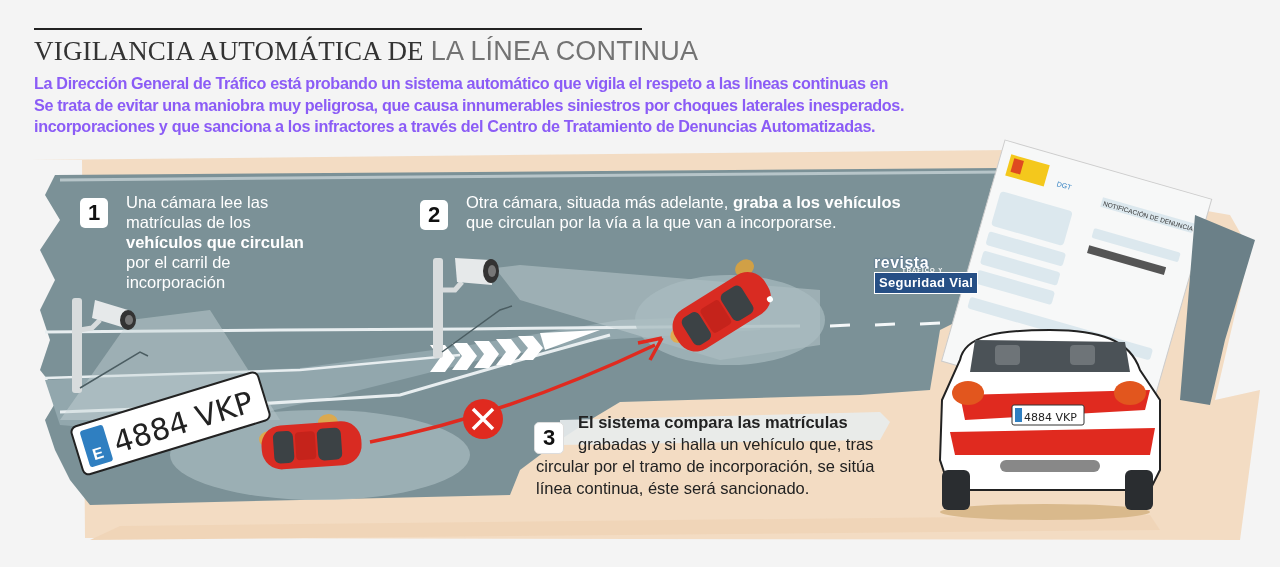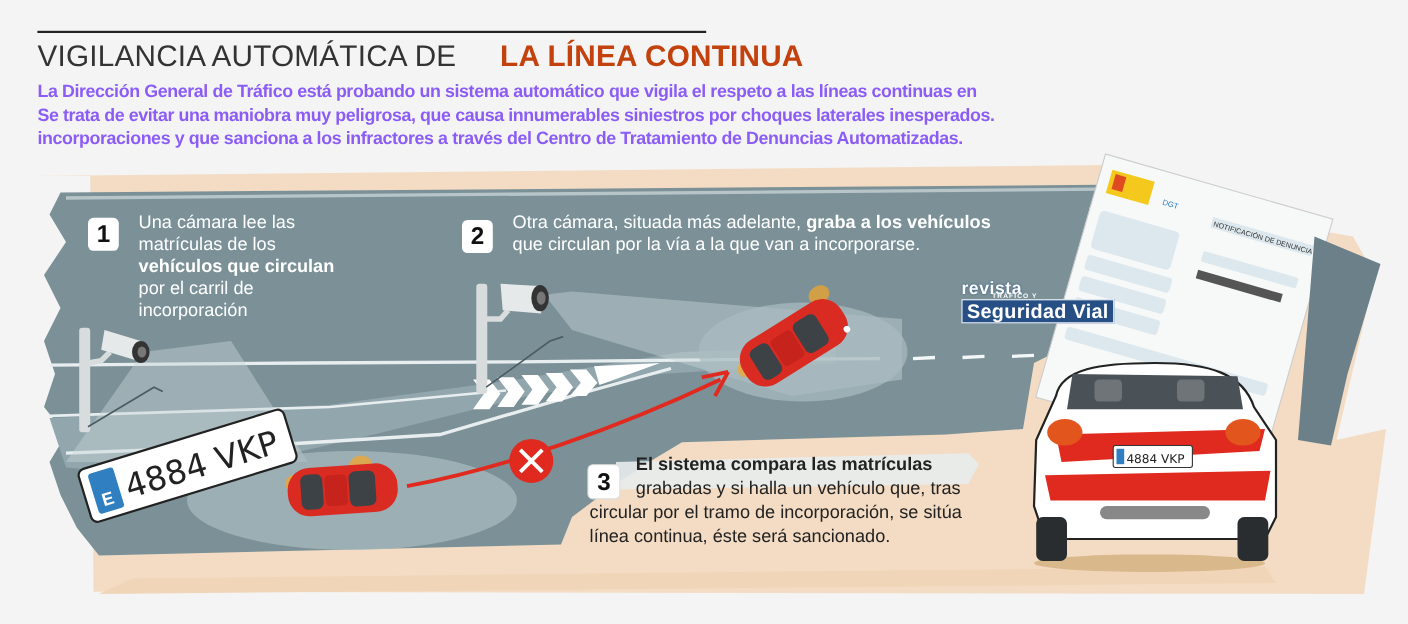--- a/index.html
+++ b/index.html
@@ -9,22 +9,22 @@
     font-family: "Liberation Sans", "DejaVu Sans", sans-serif;
     position: relative;
   }
   .topline {
     position: absolute; left: 34px; top: 28px; width: 608px; height: 2px; background: #222;
   }
   .title {
     position: absolute; left: 34px; top: 36px; font-size: 27px; letter-spacing: 0.2px;
     color: #222; white-space: nowrap; font-weight: 300;
   }
-  .title .light { font-weight: normal; color: #333; }
-  .title .bold { font-weight: bold; color: #c2410c; margin-left: 32px; }
+  .title .light { font-weight: normal; color: #333; font-family: Liberation Serif, serif; }
+  .title .bold { font-weight: normal; color: #737373; }
   .intro {
     position: absolute; left: 34px; top: 73px; width: 1000px;
     font-size: 16.2px; line-height: 21.5px; color: #8b5cf6; font-weight: bold;
     letter-spacing: -0.35px;
   }
   .intro p { margin: 0; white-space: nowrap; }
   .scene { position: absolute; left: 0; top: 0; width: 1280px; height: 567px; }
   .step {
     position: absolute; color: #fff; font-size: 16.5px; line-height: 20px;
   }
@@ -44,21 +44,21 @@
   .step3 .l1 { position: absolute; left: 58px; top: 0; white-space: nowrap; }
   .step3 .l2 { position: absolute; left: 58px; top: 22px; white-space: nowrap; }
   .step3 .rest { position: absolute; left: 16px; top: 44px; width: 400px; }
   .step3 .rest p { margin: 0; white-space: nowrap; }
   .logo {
     position: absolute; left: 874px; top: 256px; color: #fff; font-weight: bold;
   }
   .logo .rev { font-size: 16px; line-height: 14px; color: #fff; text-shadow: 0 0 2px #264f85; letter-spacing: 0.5px; }
   .logo .tr { position: absolute; left: 28px; top: 11px; font-size: 6px; letter-spacing: 1px; color: #fff; }
   .logo .sv {
-    margin-top: 2px; background: #264f85; color: #fff; font-size: 18px; padding: 1px 4px;
+    margin-top: 2px; background: #264f85; color: #fff; font-size: 13px; padding: 1px 4px;
     border: 1px solid #fff; letter-spacing: 0.3px; line-height: 18px; white-space: nowrap;
   }
 </style>
 </head>
 <body>
 
 <div class="topline"></div>
 <div class="title"><span class="light">VIGILANCIA AUTOMÁTICA DE </span><span class="bold">LA LÍNEA CONTINUA</span></div>
 <div class="intro">
   <p>La Dirección General de Tráfico está probando un sistema automático que vigila el respeto a las líneas continuas en</p>

